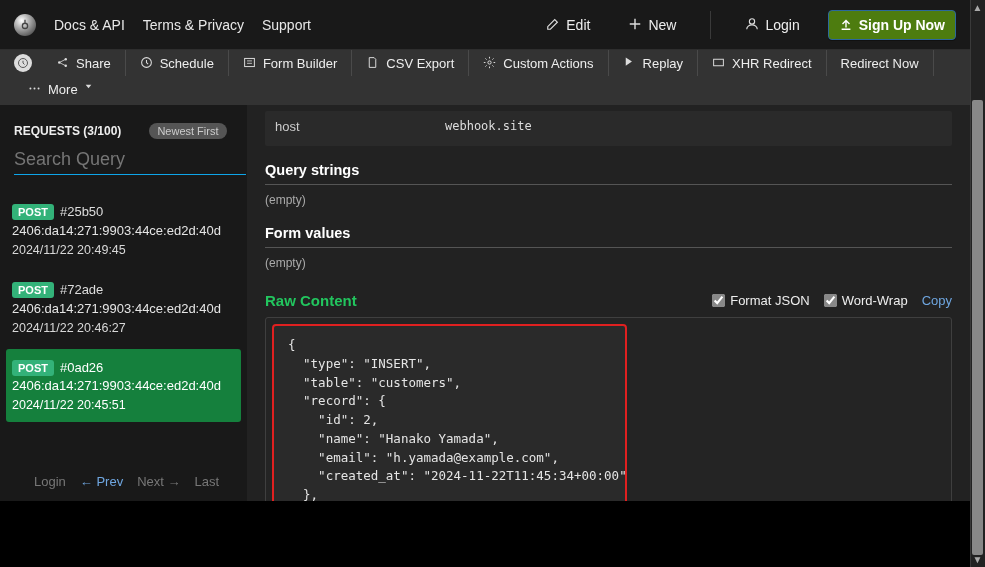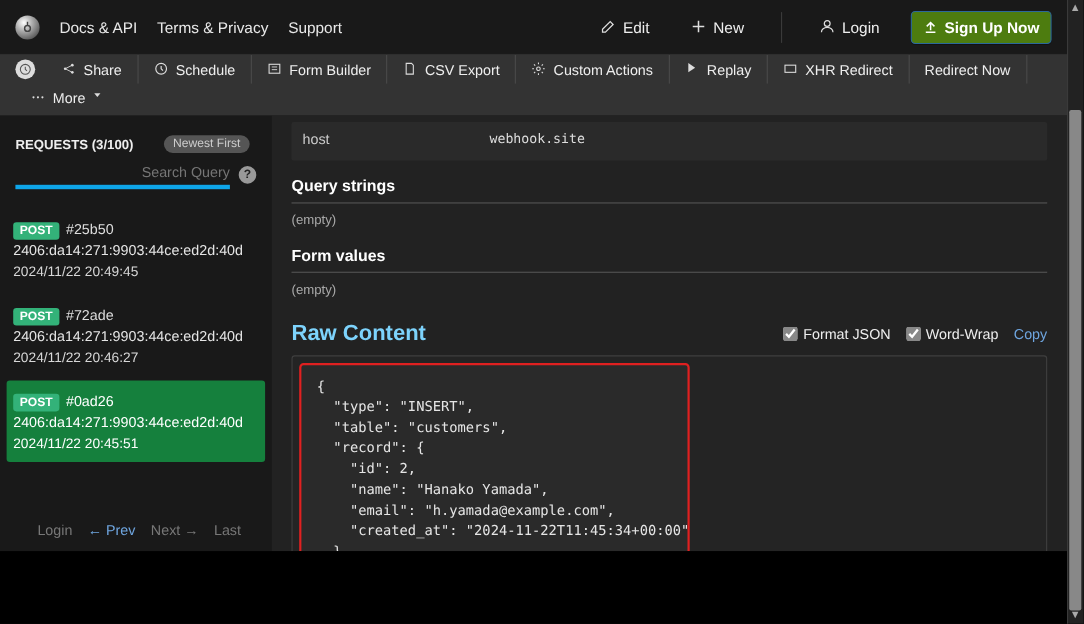--- a/index.html
+++ b/index.html
@@ -30,21 +30,21 @@
   .subrow { width: 100%; display: flex; justify-content: flex-end; padding: 4px 6px 0 0; }
   .subrow a { color: #fff; font-size: 13px; }
 
   
   .split { flex: 1; display: flex; overflow: hidden; }
   .sidebar { width: 247px; background: #191919; padding: 18px 14px; font-size: 13px; overflow: hidden; }
   .side-header { display: flex; align-items: center; gap: 28px; margin-bottom: 6px; }
   .side-header .title { color: #eee; font-weight: 600; font-size: 12px; }
   .pill { background: #555; color: #ccc; padding: 2px 8px; border-radius: 10px; font-size: 11px; }
   .searchrow { display: flex; align-items: center; gap: 8px; margin-bottom: 18px; }
-  .searchrow input { flex: 1; background: transparent; border: none; border-bottom: 4px solid #0ea5e9; color: #aaa; padding: 4px 0; font-size: 13px; outline: none; text-align: right; }
+  .searchrow input { flex: 1; background: transparent; border: none; border-bottom: 1px solid #0ea5e9; color: #aaa; padding: 4px 0; font-size: 18px; outline: none; }
   .helpcircle { width: 16px; height: 16px; border-radius: 50%; background: #999; color: #222; font-size: 11px; font-weight: 700; display: flex; align-items: center; justify-content: center; }
 
   .reqitem { padding: 10px 8px 8px 6px; margin: 0 -8px 4px -8px; border-radius: 3px; line-height: 1.45; white-space: nowrap; overflow: hidden; }
   .reqitem.selected { background: #15803d; color: #fff; }
   .badge { background: #33b279; color: #fff; font-weight: 700; font-size: 11px; padding: 2px 6px; border-radius: 3px; margin-right: 6px; }
   .reqitem.selected .badge { background: #33b279; }
   .reqip { color: #e5e5e5; }
   .reqitem.selected .reqip { color: #fff; }
   .reqtime { color: #d8d8d8; font-size: 12.5px; }
   .reqitem.selected .reqtime { color: #fff; }
@@ -56,21 +56,21 @@
   
   .content { flex: 1; background: #222; padding: 0 18px 18px 18px; overflow: hidden; position: relative; }
   .kvrow { display: flex; padding: 6px 0; border-bottom: 0; }
   .kvrow .k { width: 170px; color: #ccc; }
   .kvrow .v { color: #ddd; font-family: Menlo, Consolas, monospace; font-size: 12px; }
   .kvblock { background: #2a2a2a; border-radius: 2px; padding: 6px 10px; margin-bottom: 6px; }
   .section-title { font-weight: 700; color: #fff; font-size: 14.5px; padding: 10px 0 6px 0; border-bottom: 1px solid #555; margin-bottom: 6px; }
   .empty { color: #aaa; font-size: 12px; padding: 2px 0 8px 0; }
 
   .rawhdr { display: flex; align-items: center; margin: 14px 0 8px 0; }
-  .rawhdr .title { font-weight: 700; color: #7dd3fc; font-size: 20px; }
+  .rawhdr .title { font-weight: 700; color: #22c55e; font-size: 15px; }
   .rawhdr .spacer { flex: 1; }
   .chk { display: inline-flex; align-items: center; gap: 5px; margin-left: 14px; font-size: 13px; color: #eee; }
   .chk input { accent-color: #888; }
   .copy { color: #6fa6e0; margin-left: 14px; font-size: 13px; }
 
   .codebox { border: 2px solid #e02020; border-radius: 4px; background: #2a2a2a; padding: 10px 14px; font-family: Menlo, Consolas, monospace; font-size: 12.5px; color: #e5e5e5; line-height: 1.5; white-space: pre; width: 355px; }
   .outerbox { border: 1px solid #3f3f3f; border-radius: 3px; padding: 6px; background: #242424; }
 
   svg { display: block; }
 </style>

